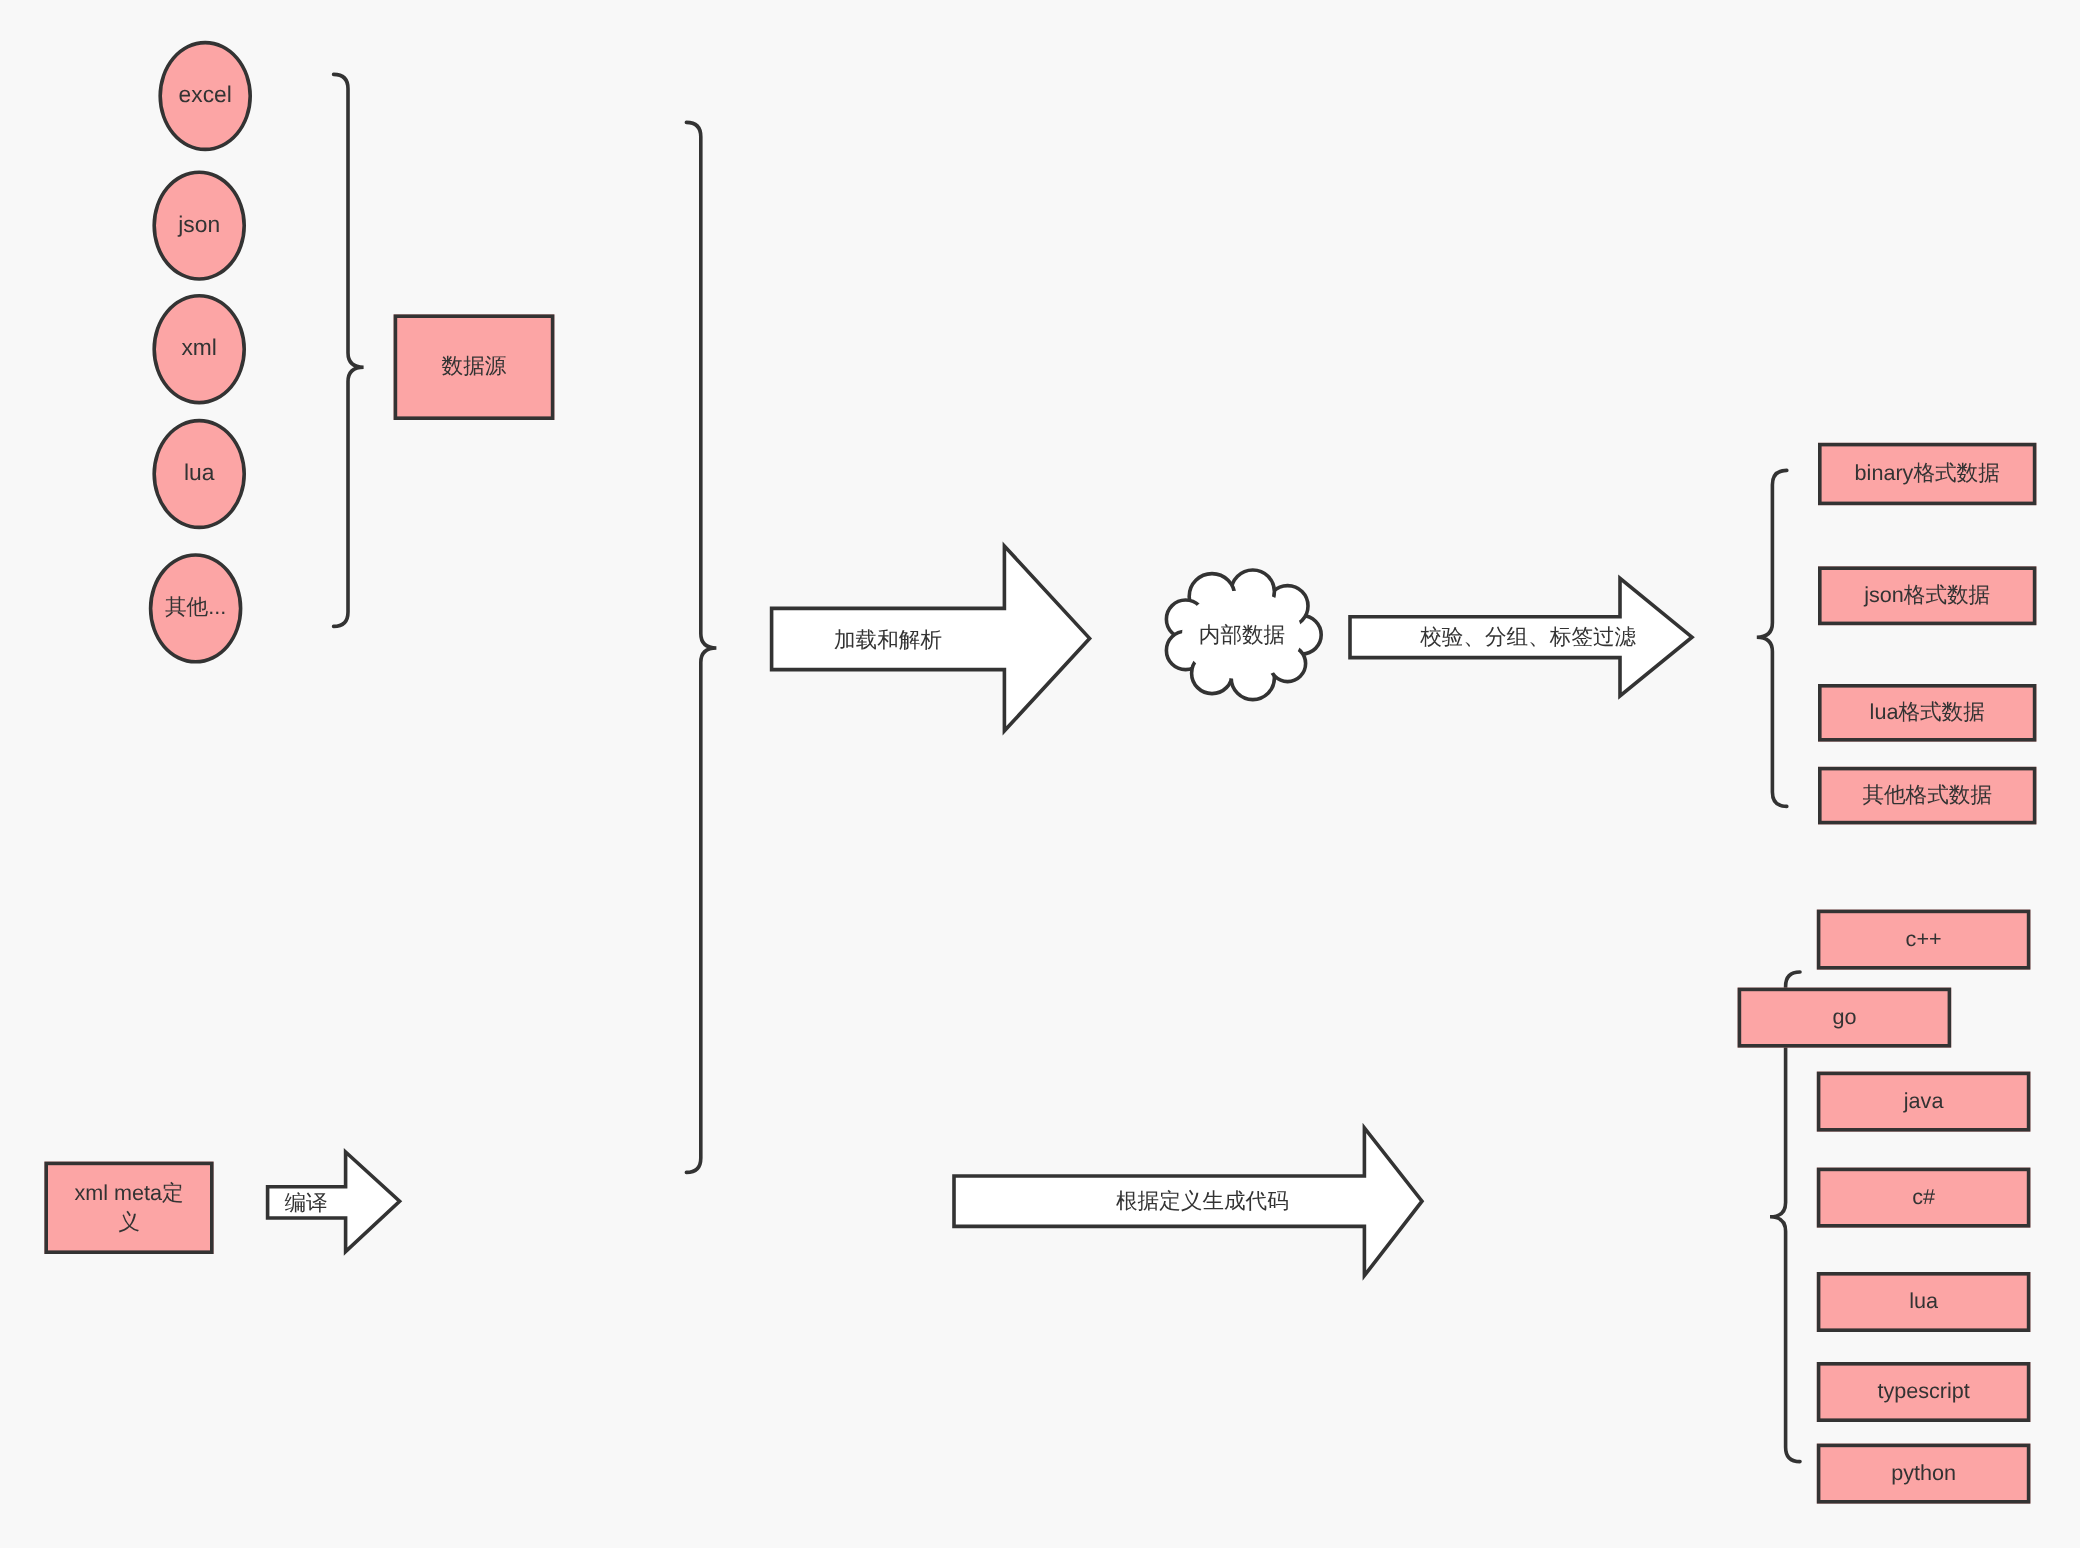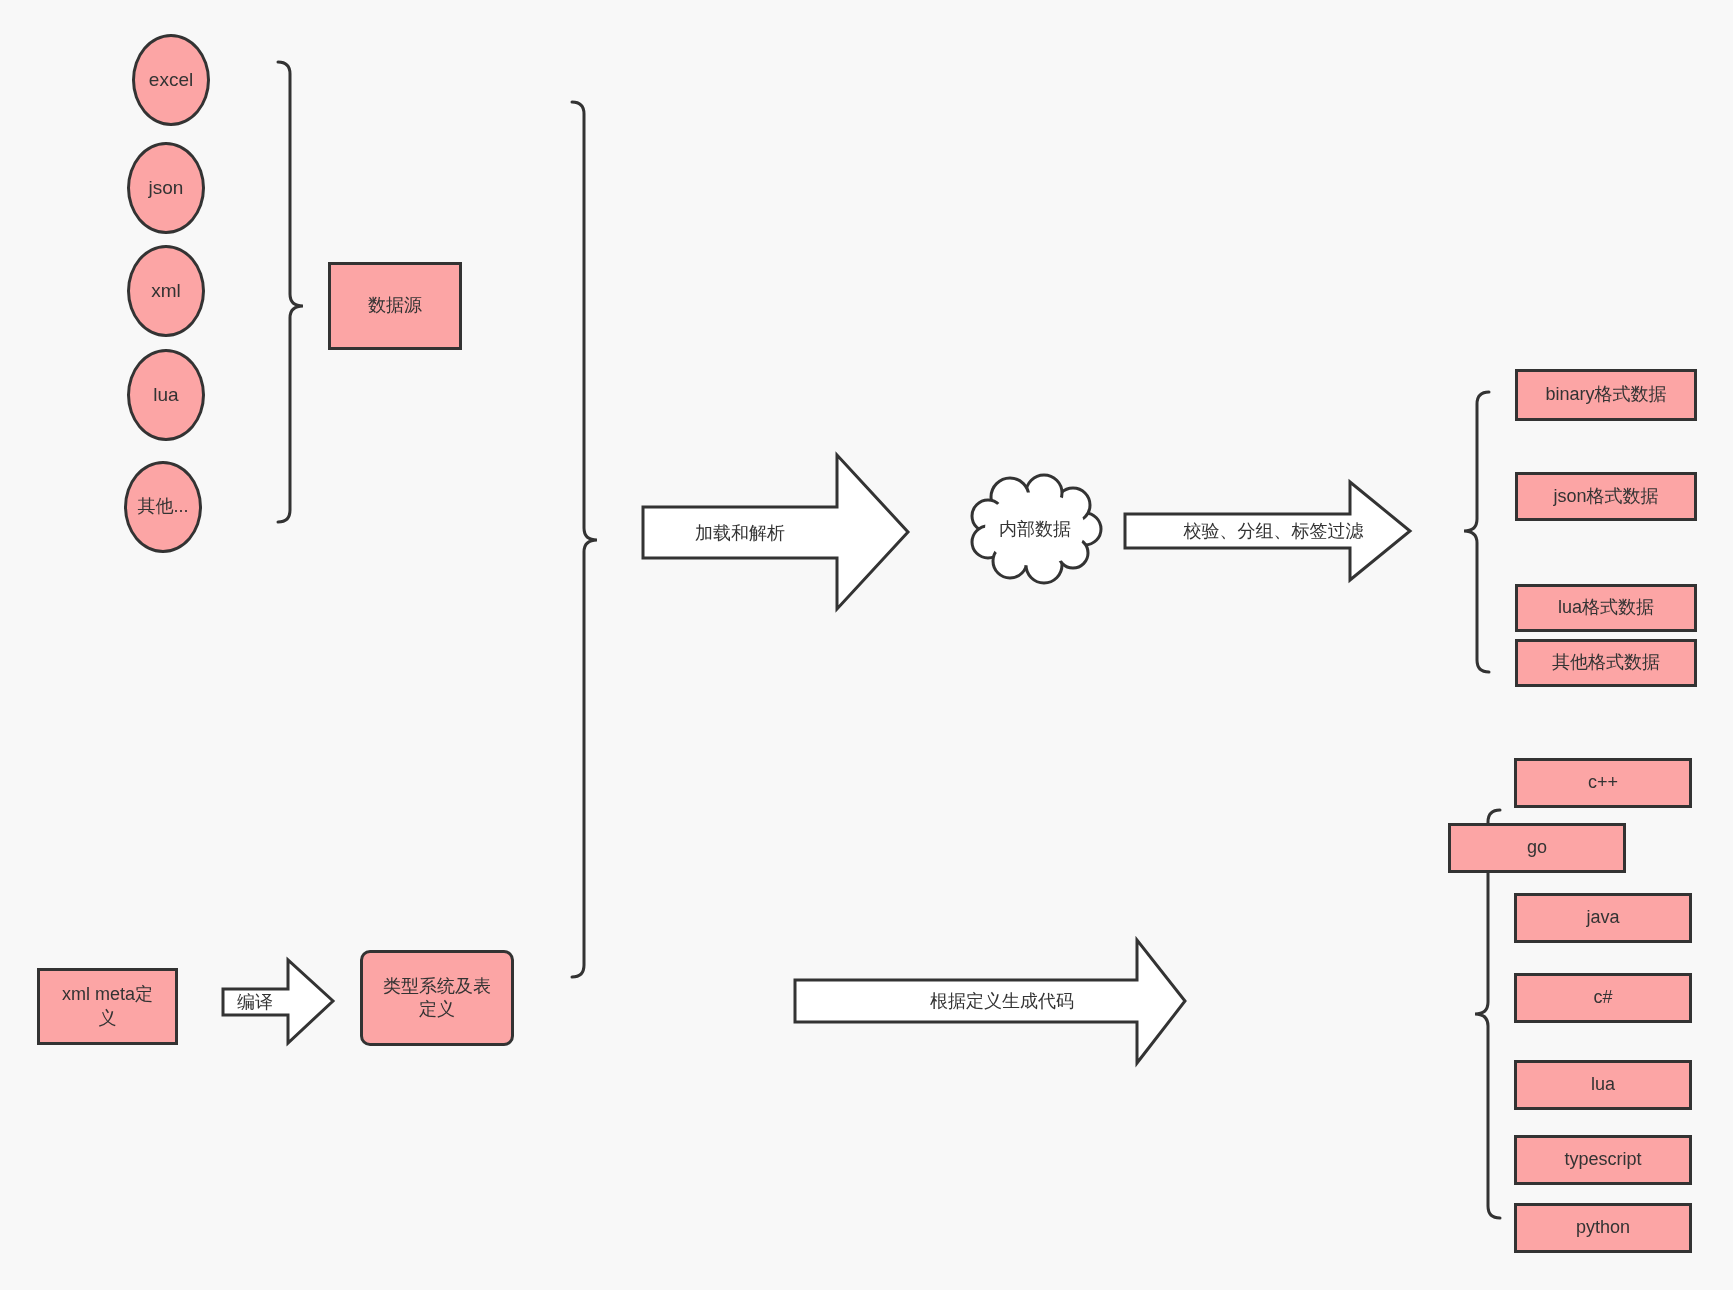--- a/index.html
+++ b/index.html
@@ -121,26 +121,25 @@
 
   <div class="label" style="left:643px; top:507px; width:194px; height:51px;">加载和解析</div>
   <div class="label" style="left:1125px; top:512px; width:225px; height:38px;margin-left:36px;">校验、分组、标签过滤</div>
   <div class="label" style="left:220px; top:989px; width:70px; height:26px;">编译</div>
   <div class="label" style="left:795px; top:980px; width:342px; height:42px;margin-left:36px;">根据定义生成代码</div>
 
   <div class="label" style="left:980px; top:511px; width:110px; height:36px;">内部数据</div>
 
   <div class="node" style="left:1515px; top:369px; width:182px; height:52px;">binary格式数据</div>
   <div class="node" style="left:1515px; top:472px; width:182px; height:49px;">json格式数据</div>
-  <div class="node" style="left:1515px; top:570px; width:182px; height:48px;margin-top:14px;">lua格式数据</div>
+  <div class="node" style="left:1515px; top:570px; width:182px; height:48px;">lua格式数据</div>
   <div class="node" style="left:1515px; top:639px; width:182px; height:48px;">其他格式数据</div>
 
   <div class="node" style="left:37px; top:968px; width:141px; height:77px; padding:0 16px;">xml meta定义</div>
 
-  <div class="node rounded" style="left:360px; top:950px; width:154px; height:96px; padding:0 15px;">类型系统及表定义</div>
 
   <div class="node" style="left:1514px; top:758px; width:178px; height:50px;">c++</div>
   <div class="node" style="left:1448px; top:823px; width:178px; height:50px;">go</div>
   <div class="node" style="left:1514px; top:893px; width:178px; height:50px;">java</div>
   <div class="node" style="left:1514px; top:973px; width:178px; height:50px;">c#</div>
   <div class="node" style="left:1514px; top:1060px; width:178px; height:50px;">lua</div>
   <div class="node" style="left:1514px; top:1135px; width:178px; height:50px;text-align:right;">typescript</div>
   <div class="node" style="left:1514px; top:1203px; width:178px; height:50px;">python</div>
 
 </div>

